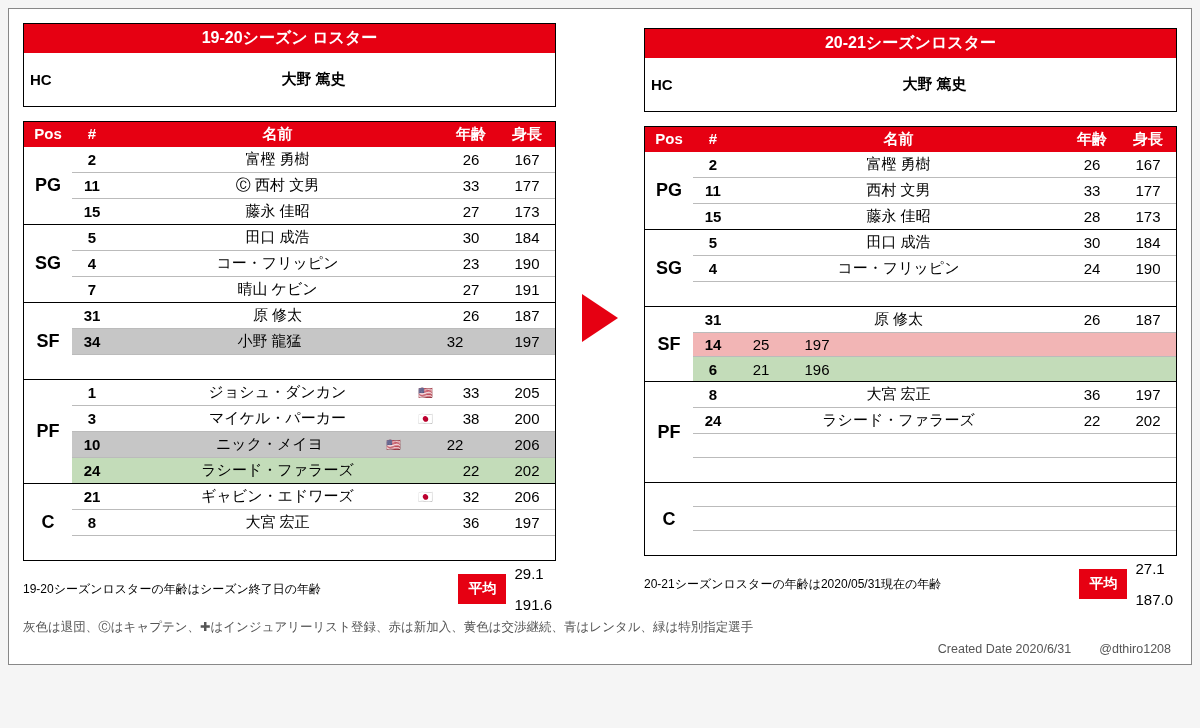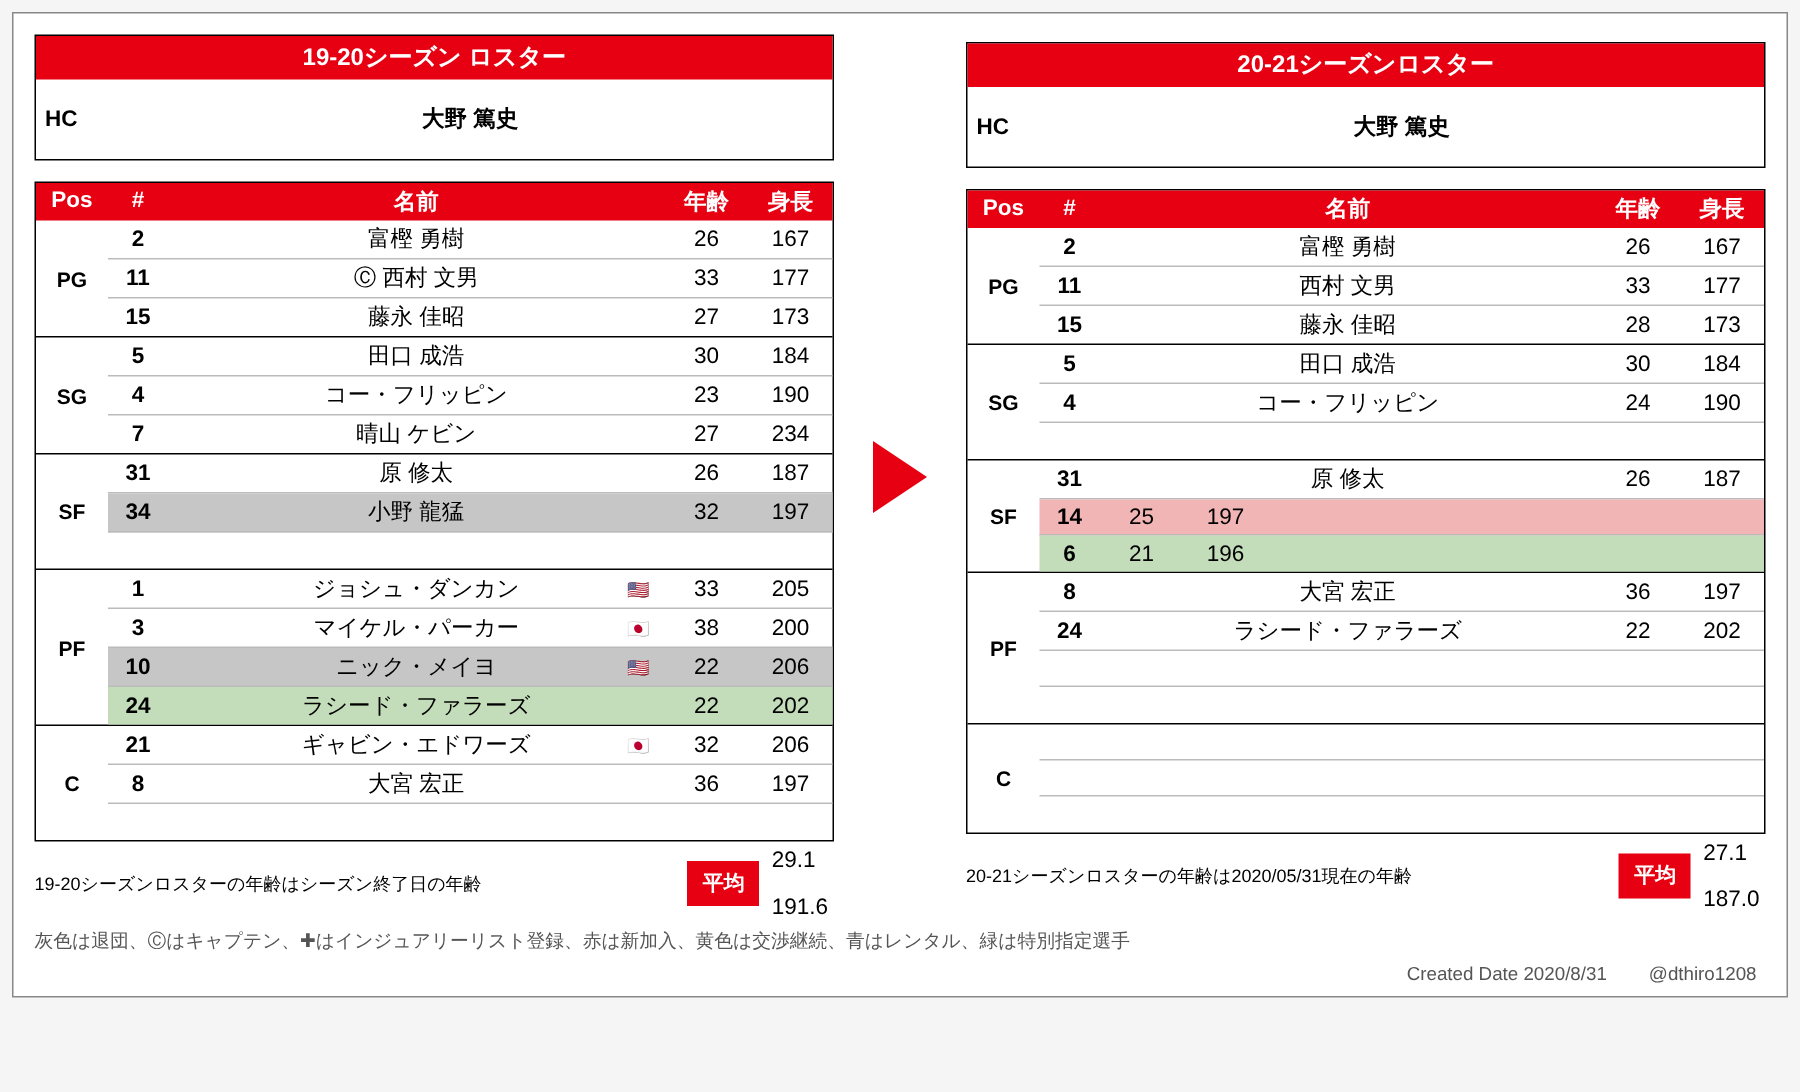--- a/index.html
+++ b/index.html
@@ -77,21 +77,21 @@
     display: flex;
     border-bottom: 1px solid var(--border);
   }
   .posblock:last-child { border-bottom: none; }
   .poscell {
     width: 48px;
     display: flex;
     align-items: center;
     justify-content: center;
     font-weight: 700;
-    font-size: 14px;
+    font-size: 18px;
     border-right: none;
   }
   .rows { flex: 1; }
   .row {
     display: flex;
     align-items: center;
     border-bottom: 1px solid var(--rowline);
     font-size: 15px;
     min-height: 24px;
   }
@@ -100,21 +100,21 @@
   .row .c-name  { }
   .row .c-age   { }
   .row .c-h     { }
   .row .flag {
     position: absolute;
     right: 10px;
     top: 50%;
     transform: translateY(-50%);
     font-size: 12px;
   }
-  .hl-gray  { background: var(--gray-hl); }
+  .hl-gray  { background: var(--gray-hl); gap: 16px; }
   .hl-green { background: var(--green-hl); }
   .hl-pink  { background: var(--pink-hl); }
 
   .footline {
     display: flex;
     align-items: center;
     margin-top: 4px;
     font-size: 12px;
     gap: 8px;
   }
@@ -208,21 +208,21 @@
               <div class="row">
                 <div class="c-num">4</div>
                 <div class="c-name">コー・フリッピン</div>
                 <div class="c-age">23</div>
                 <div class="c-h">190</div>
               </div>
               <div class="row">
                 <div class="c-num">7</div>
                 <div class="c-name">晴山 ケビン</div>
                 <div class="c-age">27</div>
-                <div class="c-h">234</div>
+                <div class="c-h">191</div>
               </div>
             </div>
           </div>
           <div class="posblock">
             <div class="poscell">SF</div>
             <div class="rows">
               <div class="row">
                 <div class="c-num">31</div>
                 <div class="c-name">原 修太</div>
                 <div class="c-age">26</div>
@@ -455,16 +455,16 @@
             <span>187.0</span>
           </div>
         </div>
       </div>
 
   </div>
 
   <div class="legend">灰色は退団、Ⓒはキャプテン、✚はインジュアリーリスト登録、赤は新加入、黄色は交渉継続、青はレンタル、緑は特別指定選手</div>
 
   <div class="bottomline">
-    <span>Created Date 2020/8/31</span>
+    <span>Created Date 2020/6/31</span>
     <span>@dthiro1208</span>
   </div>
 </div>
 
 </body></html>

